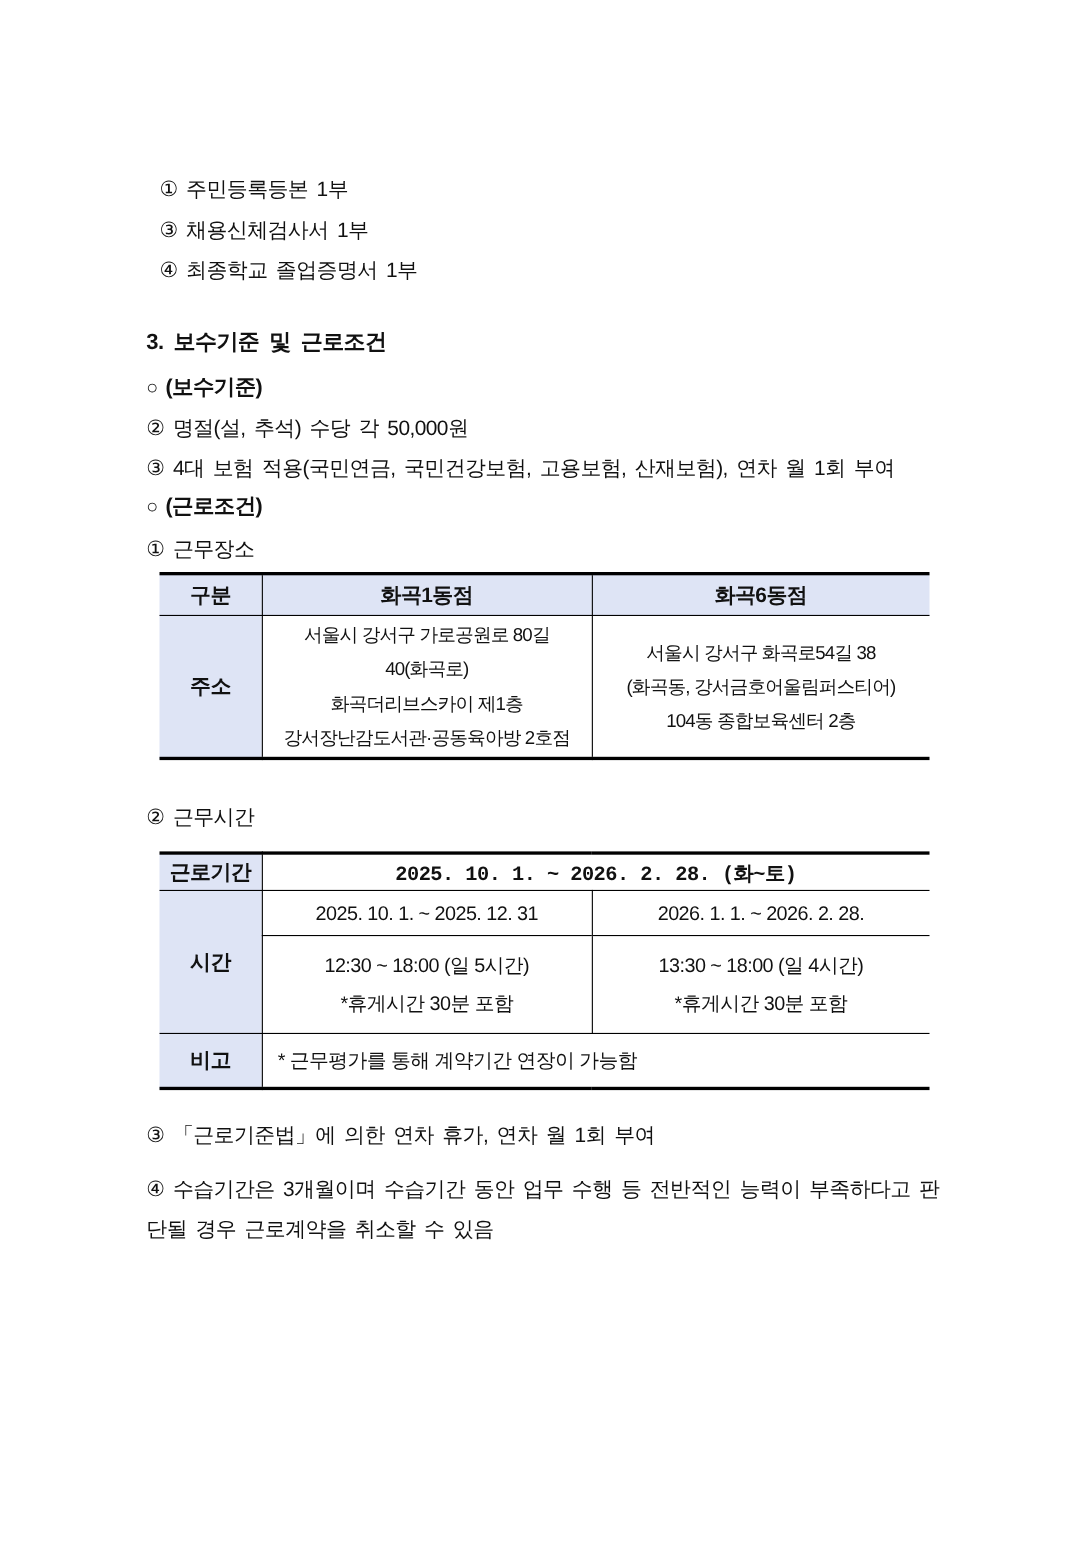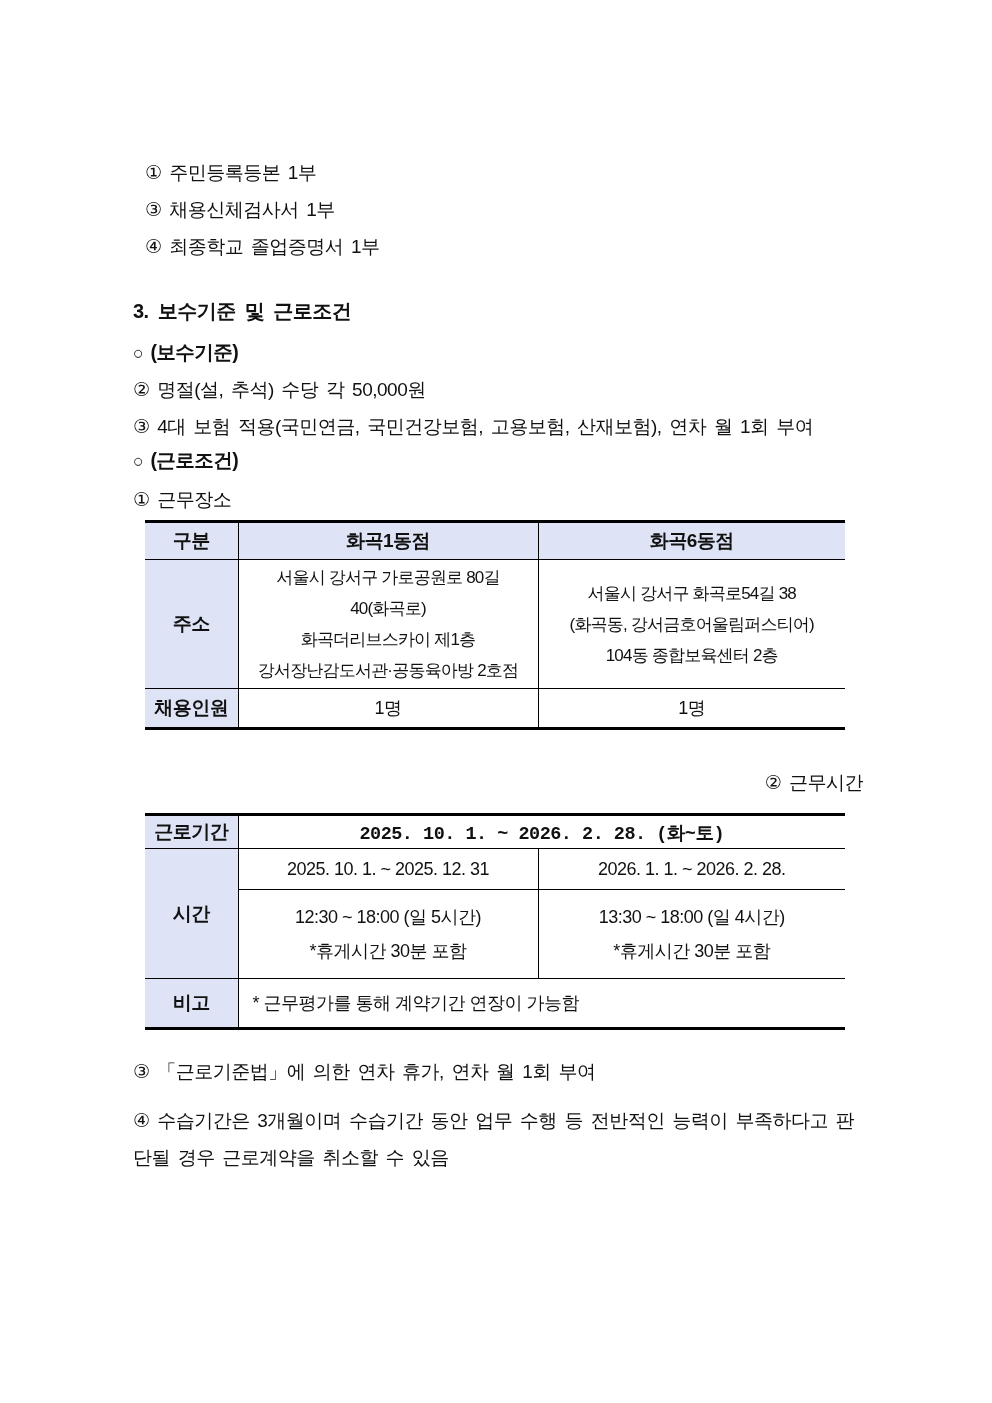--- a/index.html
+++ b/index.html
@@ -37,21 +37,21 @@
   .bullet-line { margin-top: 21px; font-size: 19px; line-height: 20px; letter-spacing: -0.5px; }
   .bullet-line .circle-bullet { font-size: 18px; margin-right: 7px; font-weight: normal; }
   .bullet-line .bold-label { font-weight: bold; font-size: 19.5px; }
   .bullet-line.labor { margin-top: 14px; }
 
   .pay-item1 { margin-top: 16px; }
   .pay-item2 { margin-top: 17px; }
   .pay-item3 { margin-top: 18px; }
 
   .sub-heading { margin-top: 19px; }
-  .sub-heading2 { margin-top: 43px; text-align: right; }
+  .sub-heading2 { margin-top: 43px; }
 
   table {
     border-collapse: collapse;
     table-layout: fixed;
     width: 700px;
     margin-left: 12px;
     border-top: 3px solid #000;
     border-bottom: 3px solid #000;
   }
   .tbl1 { margin-top: 11px; }
@@ -136,25 +136,20 @@
       <tr class="addr-row">
         <th>주소</th>
         <td class="addr-cell">서울시 강서구 가로공원로 80길
 40(화곡로)
 화곡더리브스카이 제1층
 강서장난감도서관·공동육아방 2호점</td>
         <td class="addr-cell">서울시 강서구 화곡로54길 38
 (화곡동, 강서금호어울림퍼스티어)
 104동 종합보육센터 2층</td>
       </tr>
-      <tr class="cnt-row">
-        <th>채용인원</th>
-        <td>1명</td>
-        <td>1명</td>
-      </tr>
     </tbody>
       </table>
 
     <div class="line sub-heading2">② 근무시간</div>
 
     <table class="tbl2">
       <colgroup>
           <col style="width:93px">
           <col style="width:300px">
           <col style="width:307px">

